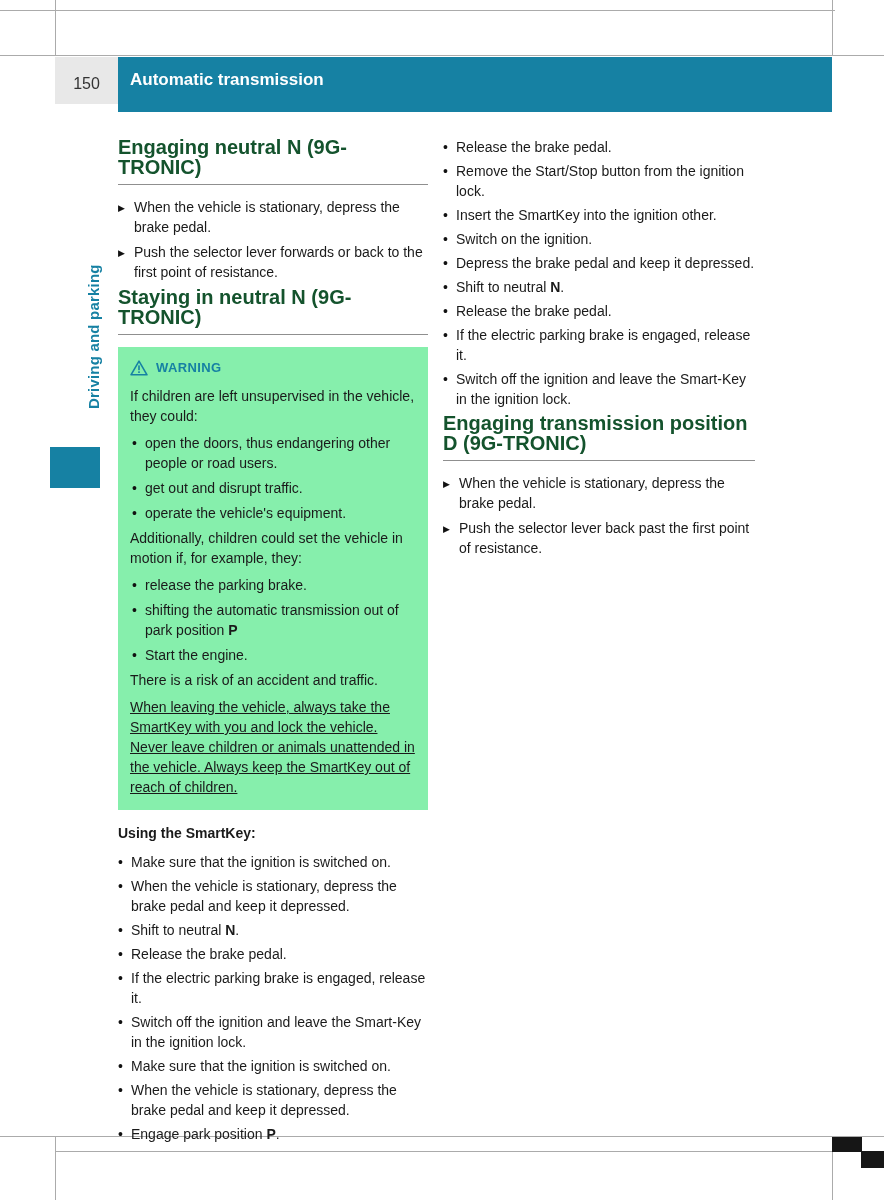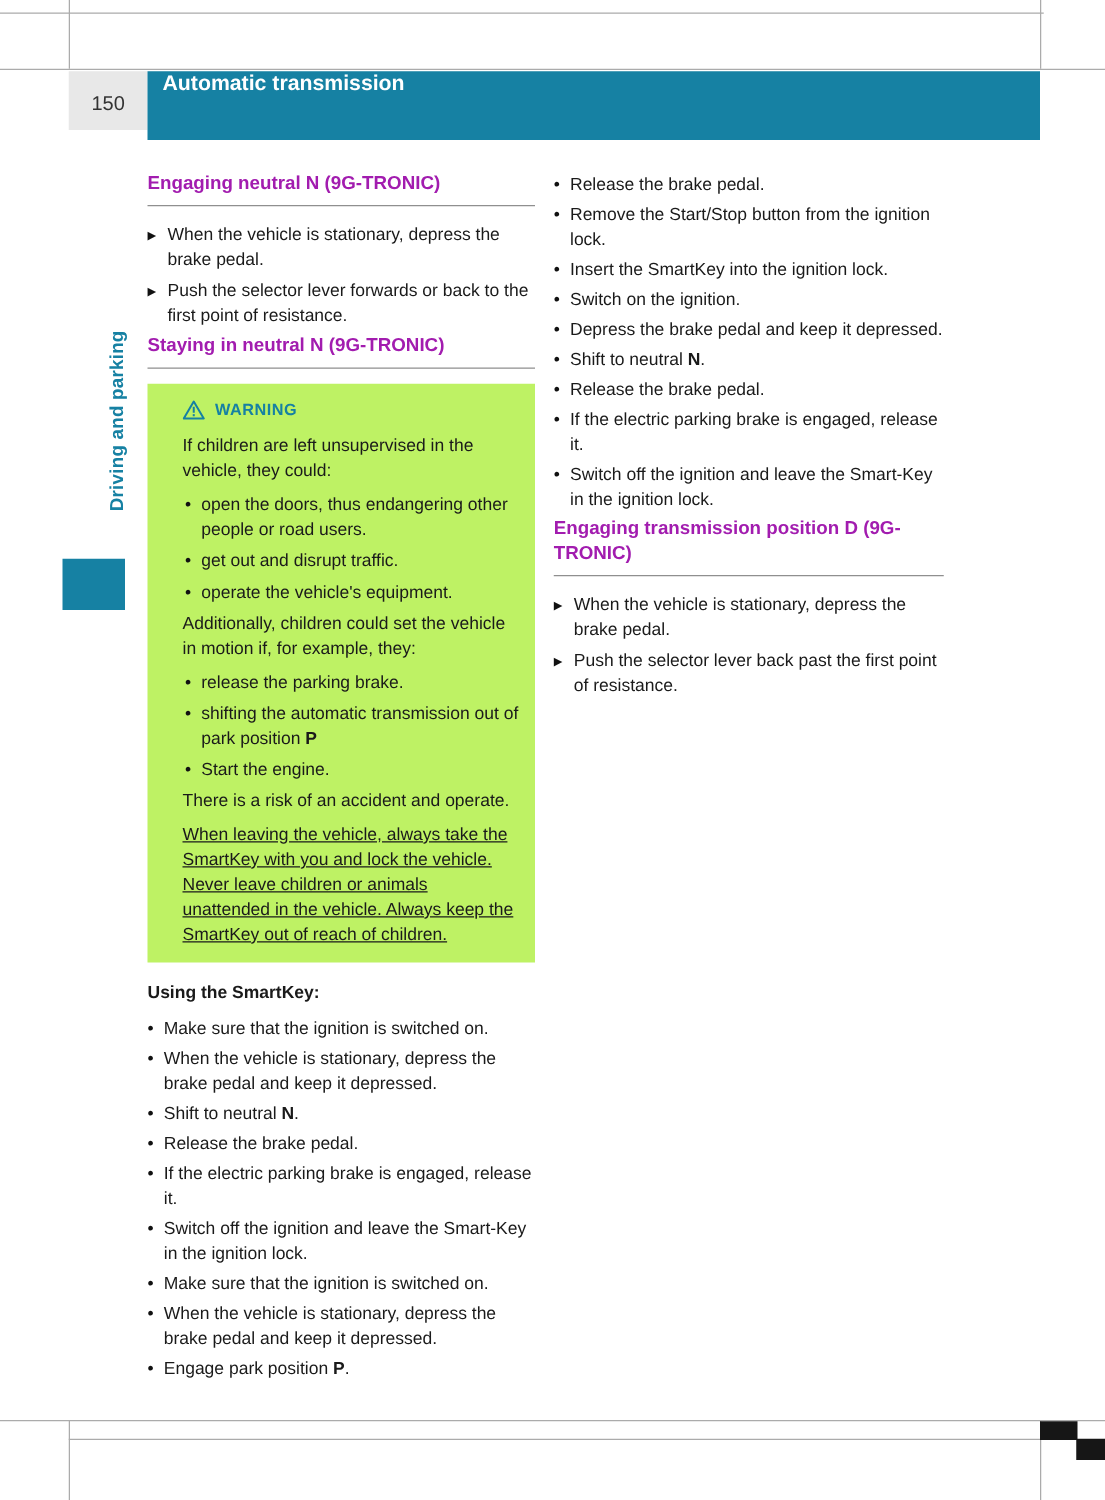--- a/index.html
+++ b/index.html
@@ -13,51 +13,51 @@
   .cm{position:absolute;background:#ababab;}
   .blk{position:absolute;background:#161616;}
   
   .pagenum-strip{
     position:absolute;left:55px;top:57px;width:63px;height:47px;
     background:#e8e8e8;display:flex;align-items:flex-end;justify-content:center;
     padding-bottom:10px;box-sizing:border-box;font-size:16px;color:#333;
   }
   .header-bar{
     position:absolute;left:118px;top:57px;width:714px;height:55px;
-    background:#1681a3;display:flex;align-items:flex-start;
+    background:#1681a3;display:flex;align-items:center;
     padding:0 0 10px 12px;box-sizing:border-box;
   }
   .header-bar .title{color:#ffffff;font-size:17px;font-weight:bold;}
   
   .side-label{
     position:absolute;left:84px;top:236px;height:202px;
     writing-mode:vertical-rl;transform:rotate(180deg);
     color:#1681a3;font-weight:bold;font-size:15px;letter-spacing:.2px;
     display:flex;align-items:center;justify-content:center;white-space:nowrap;
   }
   .side-square{position:absolute;left:50px;top:447px;width:50px;height:41px;background:#1681a3;}
   
   .col-left{position:absolute;left:118px;top:137px;width:310px;}
   .col-right{position:absolute;left:443px;top:137px;width:312px;}
   
   .sec{
-    font-size:15px;font-weight:bold;color:#a21caf;
+    font-size:20px;font-weight:bold;color:#14532d;
     margin:0 0 12px 0;padding-bottom:7px;border-bottom:1px solid #8f8f8f;
     line-height:20px;
   }
   .sec.mt{}
   .subhead{font-weight:bold;font-size:14px;margin:13px 0 9px 0;}
   
   .arrow-item{display:flex;margin-bottom:5px;}
   .amk{flex:none;width:16px;font-size:9px;line-height:20px;color:#111;padding-top:1px;}
   .bullet-item{display:flex;margin-bottom:4px;}
   .bmk{flex:none;width:13px;font-size:14px;line-height:20px;color:#111;}
   .txt{font-size:14px;line-height:20px;}
   
-  .warning-box{background:#bef264;padding:11px 12px 13px 28px;margin:8px 0 0 0;}
+  .warning-box{background:#86efac;padding:11px 12px 13px 12px;margin:8px 0 0 0;}
   .warning-box p{margin:0 0 7px 0;}
   .warning-box p.last{margin-bottom:0;text-decoration:underline;}
   .warn-head{display:flex;align-items:center;margin-bottom:8px;}
   .warn-icon{margin-right:8px;flex:none;}
   .warn-label{color:#1681a3;font-weight:bold;font-size:13px;letter-spacing:.4px;}
   .warning-box .bullet-item{margin-left:2px;margin-bottom:5px;}
   b{font-weight:bold;}
   p{margin:0 0 6px 0;}
 </style>
 </head>
@@ -127,21 +127,21 @@
       <span class="txt">release the parking brake.</span>
     </div>
     <div class="bullet-item">
       <span class="bmk">•</span>
       <span class="txt"><span>shifting the automatic transmission out of park position </span><b>P</b><span></span></span>
     </div>
     <div class="bullet-item">
       <span class="bmk">•</span>
       <span class="txt">Start the engine.</span>
     </div>
-    <p>There is a risk of an accident and operate.</p>
+    <p>There is a risk of an accident and traffic.</p>
     <p class="last">When leaving the vehicle, always take the SmartKey with you and lock the vehicle. Never leave children or animals unattended in the vehicle. Always keep the SmartKey out of reach of children.</p>
   </div>
 
   <div class="subhead">Using the SmartKey:</div>
 
   <div class="bullet-item">
     <span class="bmk">•</span>
     <span class="txt">Make sure that the ignition is switched on.</span>
   </div>
   <div class="bullet-item">
@@ -186,21 +186,21 @@
   <div class="bullet-item">
     <span class="bmk">•</span>
     <span class="txt">Release the brake pedal.</span>
   </div>
   <div class="bullet-item">
     <span class="bmk">•</span>
     <span class="txt">Remove the Start/Stop button from the ignition lock.</span>
   </div>
   <div class="bullet-item">
     <span class="bmk">•</span>
-    <span class="txt">Insert the SmartKey into the ignition lock.</span>
+    <span class="txt">Insert the SmartKey into the ignition other.</span>
   </div>
   <div class="bullet-item">
     <span class="bmk">•</span>
     <span class="txt">Switch on the ignition.</span>
   </div>
   <div class="bullet-item">
     <span class="bmk">•</span>
     <span class="txt">Depress the brake pedal and keep it depressed.</span>
   </div>
   <div class="bullet-item">

